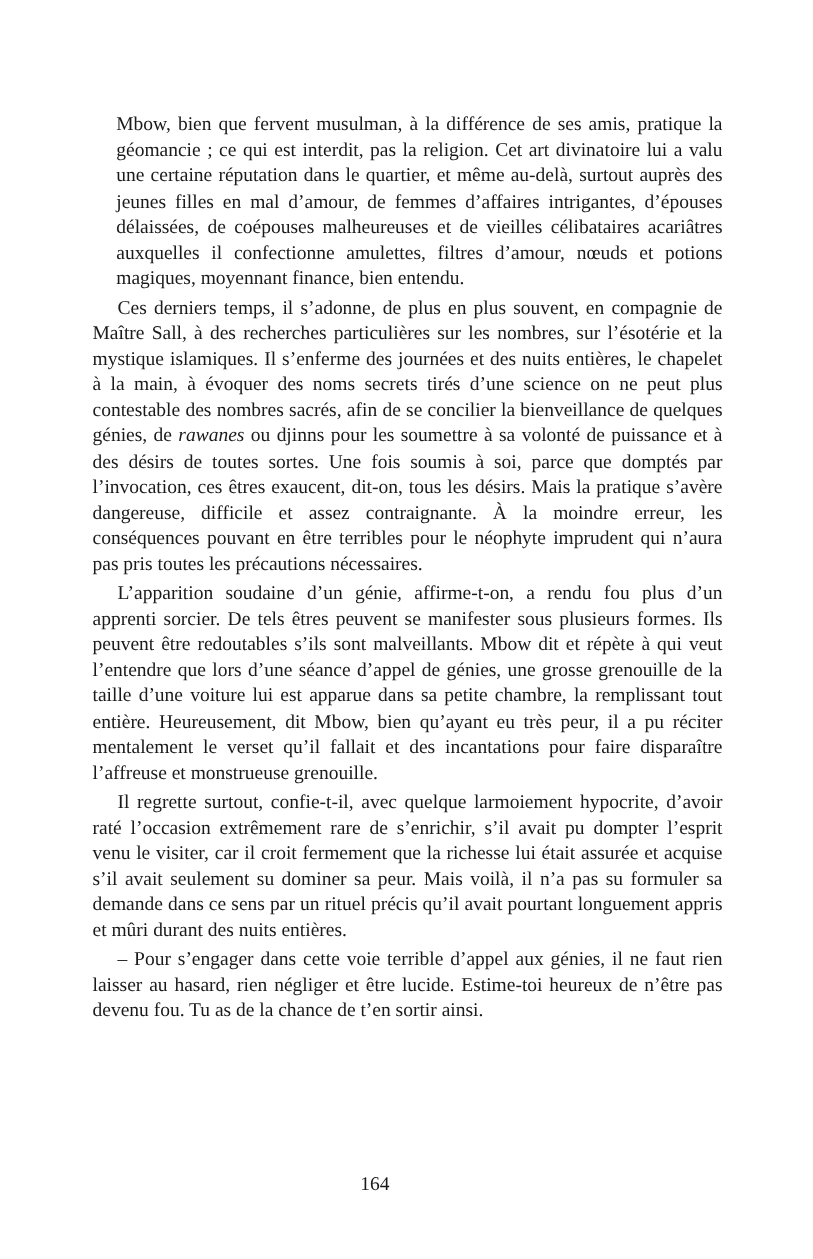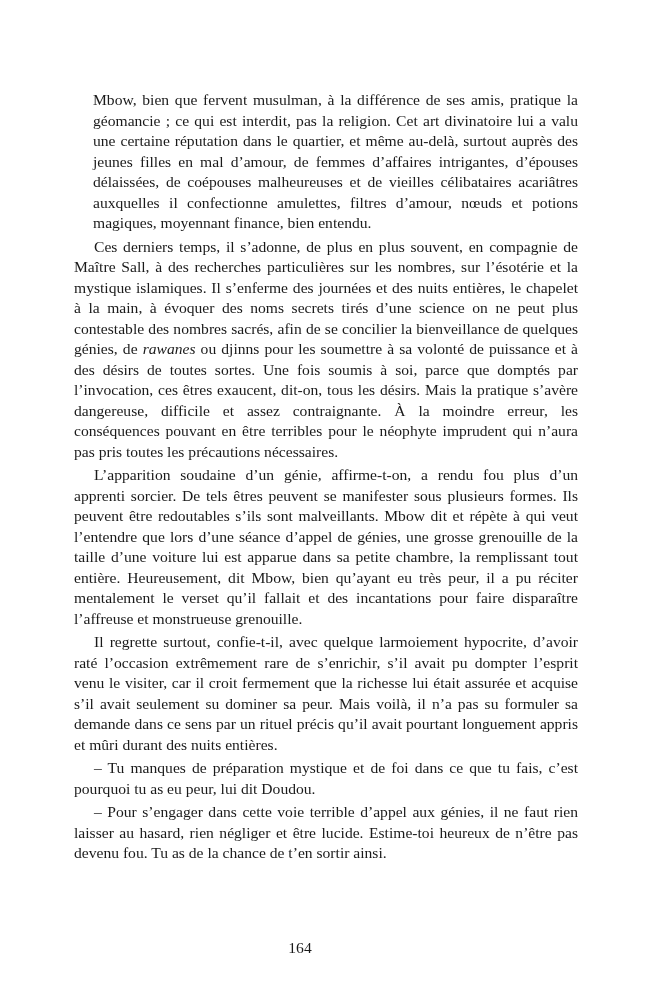--- a/index.html
+++ b/index.html
@@ -52,19 +52,18 @@
 
 <div class="page">
   <p class="para first">Mbow, bien que fervent musulman, à la différence de ses amis, pratique la géomancie ; ce qui est interdit, pas la religion. Cet art divinatoire lui a valu une certaine réputation dans le quartier, et même au-delà, surtout auprès des jeunes filles en mal d’amour, de femmes d’affaires intrigantes, d’épouses délaissées, de coépouses malheureuses et de vieilles célibataires acariâtres auxquelles il confectionne amulettes, filtres d’amour, nœuds et potions magiques, moyennant finance, bien entendu.</p>
 
   <p class="para"><span>Ces derniers temps, il s’adonne, de plus en plus souvent, en compagnie de Maître Sall, à des recherches particulières sur les nombres, sur l’ésotérie et la mystique islamiques. Il s’enferme des journées et des nuits entières, le chapelet à la main, à évoquer des noms secrets tirés d’une science on ne peut plus contestable des nombres sacrés, afin de se concilier la bienveillance de quelques génies, de </span><em>rawanes</em><span> ou djinns pour les soumettre à sa volonté de puissance et à des désirs de toutes sortes. Une fois soumis à soi, parce que domptés par l’invocation, ces êtres exaucent, dit-on, tous les désirs. Mais la pratique s’avère dangereuse, difficile et assez contraignante. À la moindre erreur, les conséquences pouvant en être terribles pour le néophyte imprudent qui n’aura pas pris toutes les précautions nécessaires.</span></p>
 
   <p class="para">L’apparition soudaine d’un génie, affirme-t-on, a rendu fou plus d’un apprenti sorcier. De tels êtres peuvent se manifester sous plusieurs formes. Ils peuvent être redoutables s’ils sont malveillants. Mbow dit et répète à qui veut l’entendre que lors d’une séance d’appel de génies, une grosse grenouille de la taille d’une voiture lui est apparue dans sa petite chambre, la remplissant tout entière. Heureusement, dit Mbow, bien qu’ayant eu très peur, il a pu réciter mentalement le verset qu’il fallait et des incantations pour faire disparaître l’affreuse et monstrueuse grenouille.</p>
 
   <p class="para">Il regrette surtout, confie-t-il, avec quelque larmoiement hypocrite, d’avoir raté l’occasion extrêmement rare de s’enrichir, s’il avait pu dompter l’esprit venu le visiter, car il croit fermement que la richesse lui était assurée et acquise s’il avait seulement su dominer sa peur. Mais voilà, il n’a pas su formuler sa demande dans ce sens par un rituel précis qu’il avait pourtant longuement appris et mûri durant des nuits entières.</p>
 
-  <p class="para">– Tu manques de préparation mystique et de foi dans ce que tu fais, c’est pourquoi tu as eu peur, lui dit Doudou.</p>
 
 
   <p class="para">– Pour s’engager dans cette voie terrible d’appel aux génies, il ne faut rien laisser au hasard, rien négliger et être lucide. Estime-toi heureux de n’être pas devenu fou. Tu as de la chance de t’en sortir ainsi.</p>
 </div>
 
 <div class="page-number">164</div>
 
 </body></html>

